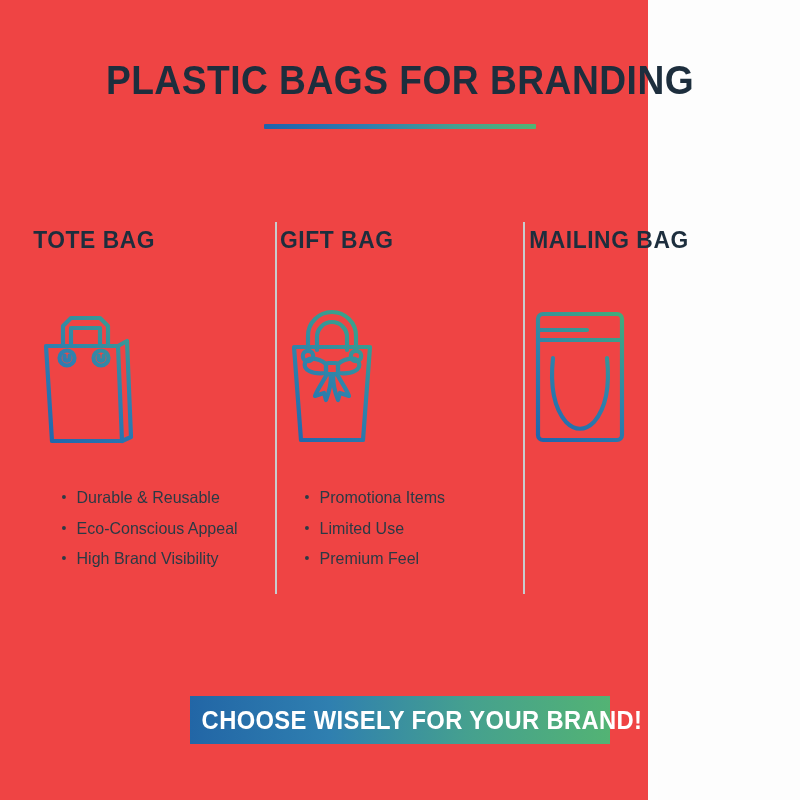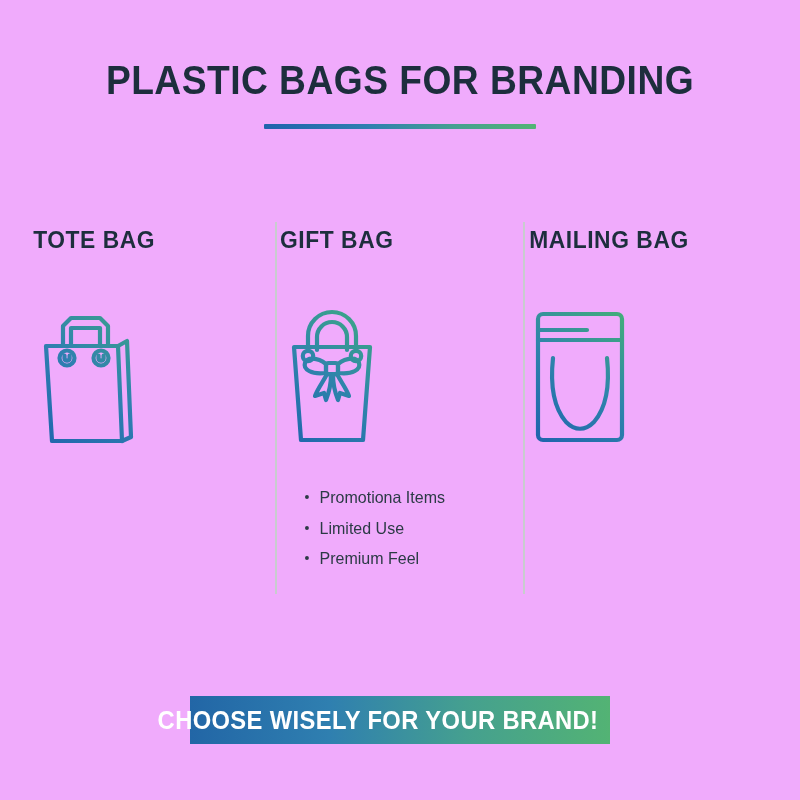--- a/index.html
+++ b/index.html
@@ -8,23 +8,23 @@
   html, body {
     width: 800px;
     height: 800px;
     background: #fdfdfd;
     font-family: "Liberation Sans", sans-serif;
     overflow: hidden;
   }
 
   #poster {
     position: relative;
-    width: 800px;
+    width: 648px;
     height: 800px;
-    background: #f0abfc;
+    background: #ef4444;
   }
 
   
   .title-block {
     position: absolute;
     top: 60px;
     left: 0;
     width: 800px;
     text-align: center;
   }
@@ -138,21 +138,21 @@
   
   .cta-banner {
     position: absolute;
     left: 190px;
     top: 696px;
     width: 420px;
     height: 48px;
     background: linear-gradient(90deg, #2266a6 0%, #2f7fb0 33%, #45a08f 66%, #53b374 100%);
     display: flex;
     align-items: center;
-    justify-content: flex-end;
+    justify-content: flex-start;
   }
 
   .cta-text {
     font-family: "Liberation Sans Narrow", "Liberation Sans", sans-serif;
     font-size: 25px;
     font-weight: bold;
     letter-spacing: 0.4px;
     color: #ffffff;
     text-transform: uppercase;
     line-height: 1;
@@ -192,20 +192,25 @@
             <path d="M33 46 L33 26 L41 18 L70 18 L78 26 L78 46"></path>
             <path d="M41 46 L41 28 L70 28 L70 46"></path>
 
             <circle cx="37" cy="58" r="7.5"></circle>
             <circle cx="71" cy="58" r="7.5"></circle>
             <path d="M34.5 55.5 L34.5 58.5 A2.6 2.6 0 0 0 39.6 58.5 L39.6 55.5"></path>
             <path d="M68.5 55.5 L68.5 58.5 A2.6 2.6 0 0 0 73.6 58.5 L73.6 55.5"></path>
           </g>
         </svg>
       </div>
+      <ul class="bullets">
+        <li>Durable &amp; Reusable</li>
+        <li>Eco-Conscious Appeal</li>
+        <li>High Brand Visibility</li>
+      </ul>
     </div>
 
     <div class="divider"></div>
 
     <div class="column col-2">
       <div class="col-title">GIFT BAG</div>
       <div class="icon-wrap">
         <svg width="110" height="145" viewBox="0 0 110 145" fill="none">
           <defs>
             <linearGradient id="gradGift" x1="4" y1="145" x2="106" y2="10" gradientUnits="userSpaceOnUse">

